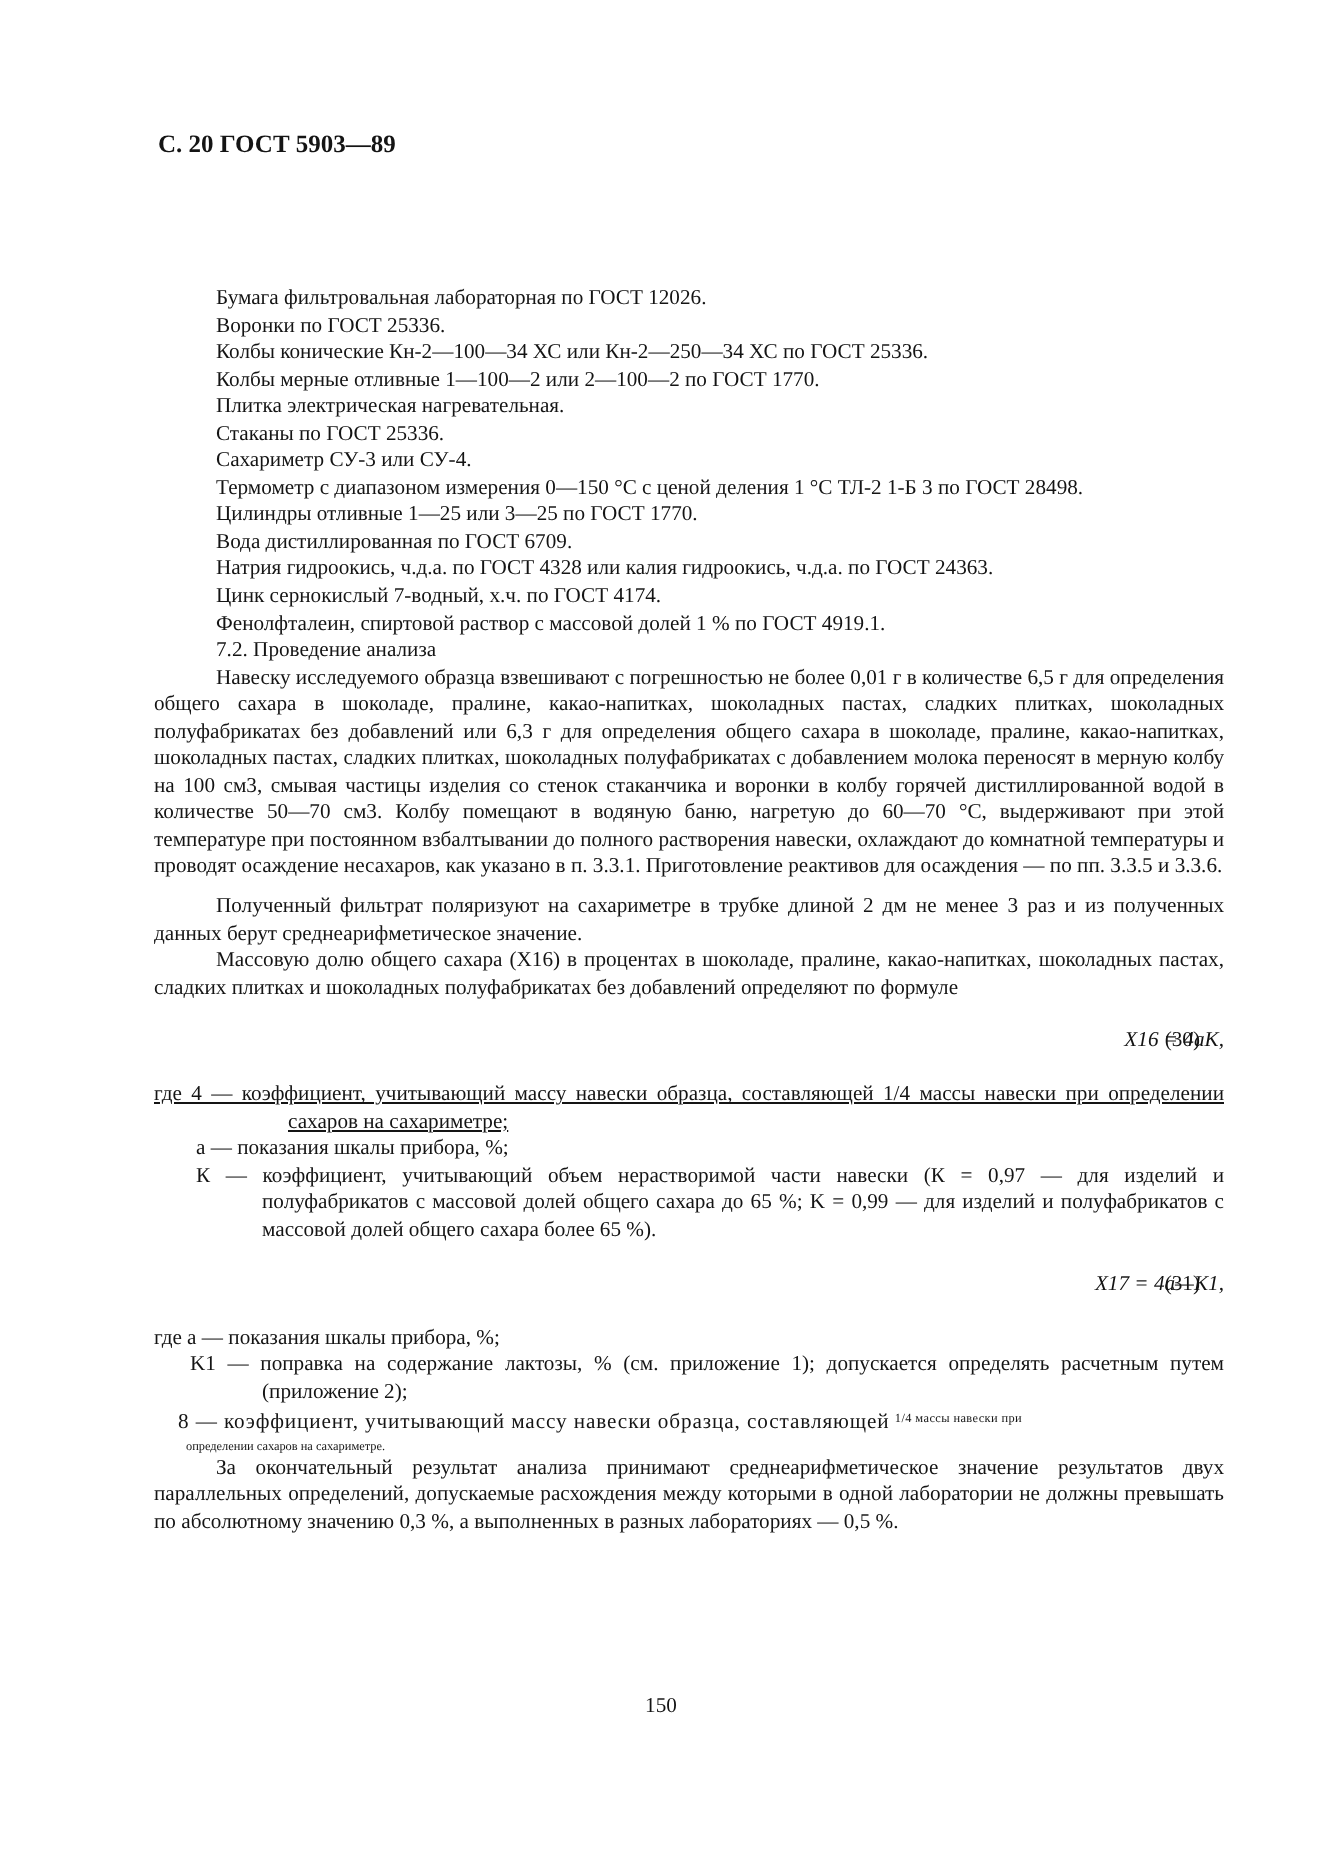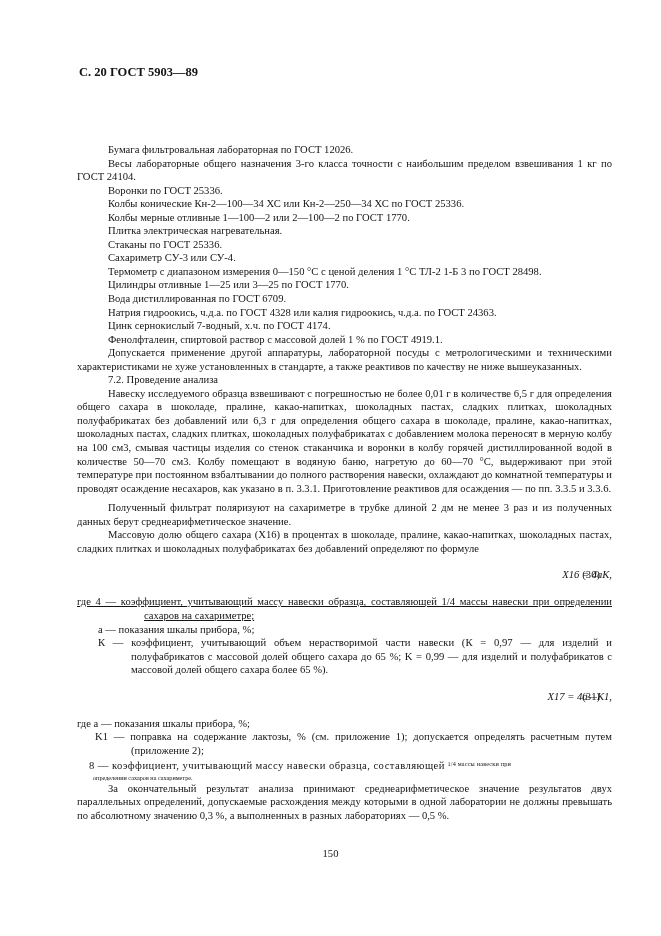--- a/index.html
+++ b/index.html
@@ -42,36 +42,34 @@
 </style>
 </head>
 <body>
 
 <div class="page">
   <div class="header">С. 20 ГОСТ 5903—89</div>
 
   <div class="body">
     <div class="list">
       <p>Бумага фильтровальная лабораторная по ГОСТ 12026.</p>
-      <p style="text-align:justify;">Весы лабораторные общего назначения 3-го класса точности с наибольшим пределом взвешивания 1 кг по ГОСТ 24104.</p>
       <p>Воронки по ГОСТ 25336.</p>
       <p>Колбы конические Кн-2—100—34 ХС или Кн-2—250—34 ХС по ГОСТ 25336.</p>
       <p>Колбы мерные отливные 1—100—2 или 2—100—2 по ГОСТ 1770.</p>
       <p>Плитка электрическая нагревательная.</p>
       <p>Стаканы по ГОСТ 25336.</p>
       <p>Сахариметр СУ-3 или СУ-4.</p>
       <p>Термометр с диапазоном измерения 0—150 °С с ценой деления 1 °С ТЛ-2 1-Б 3 по ГОСТ 28498.</p>
       <p>Цилиндры отливные 1—25 или 3—25 по ГОСТ 1770.</p>
       <p>Вода дистиллированная по ГОСТ 6709.</p>
       <p>Натрия гидроокись, ч.д.а. по ГОСТ 4328 или калия гидроокись, ч.д.а. по ГОСТ 24363.</p>
       <p>Цинк сернокислый 7-водный, х.ч. по ГОСТ 4174.</p>
       <p>Фенолфталеин, спиртовой раствор с массовой долей 1 % по ГОСТ 4919.1.</p>
     </div>
 
-    <p class="ind">Допускается применение другой аппаратуры, лабораторной посуды с метрологическими и техническими характеристиками не хуже установленных в стандарте, а также реактивов по качеству не ниже вышеуказанных.</p>
     <p class="ind">7.2. Проведение анализа</p>
     <p class="ind">Навеску исследуемого образца взвешивают с погрешностью не более 0,01 г в количестве 6,5 г для определения общего сахара в шоколаде, пралине, какао-напитках, шоколадных пастах, сладких плитках, шоколадных полуфабрикатах без добавлений или 6,3 г для определения общего сахара в шоколаде, пралине, какао-напитках, шоколадных пастах, сладких плитках, шоколадных полуфабрикатах с добавлением молока переносят в мерную колбу на 100 см3, смывая частицы изделия со стенок стаканчика и воронки в колбу горячей дистиллированной водой в количестве 50—70 см3. Колбу помещают в водяную баню, нагретую до 60—70 °С, выдерживают при этой температуре при постоянном взбалтывании до полного растворения навески, охлаждают до комнатной температуры и проводят осаждение несахаров, как указано в п. 3.3.1. Приготовление реактивов для осаждения — по пп. 3.3.5 и 3.3.6.</p>
     <p class="ind" style="margin-top:6px;">Полученный фильтрат поляризуют на сахариметре в трубке длиной 2 дм не менее 3 раз и из полученных данных берут среднеарифметическое значение.</p>
     <p class="ind">Массовую долю общего сахара (X16) в процентах в шоколаде, пралине, какао-напитках, шоколадных пастах, сладких плитках и шоколадных полуфабрикатах без добавлений определяют по формуле</p>
 
     <div class="formula">
       <span class="expr">X16 = 4aK,</span>
       <span class="num">(30)</span>
     </div>
 

